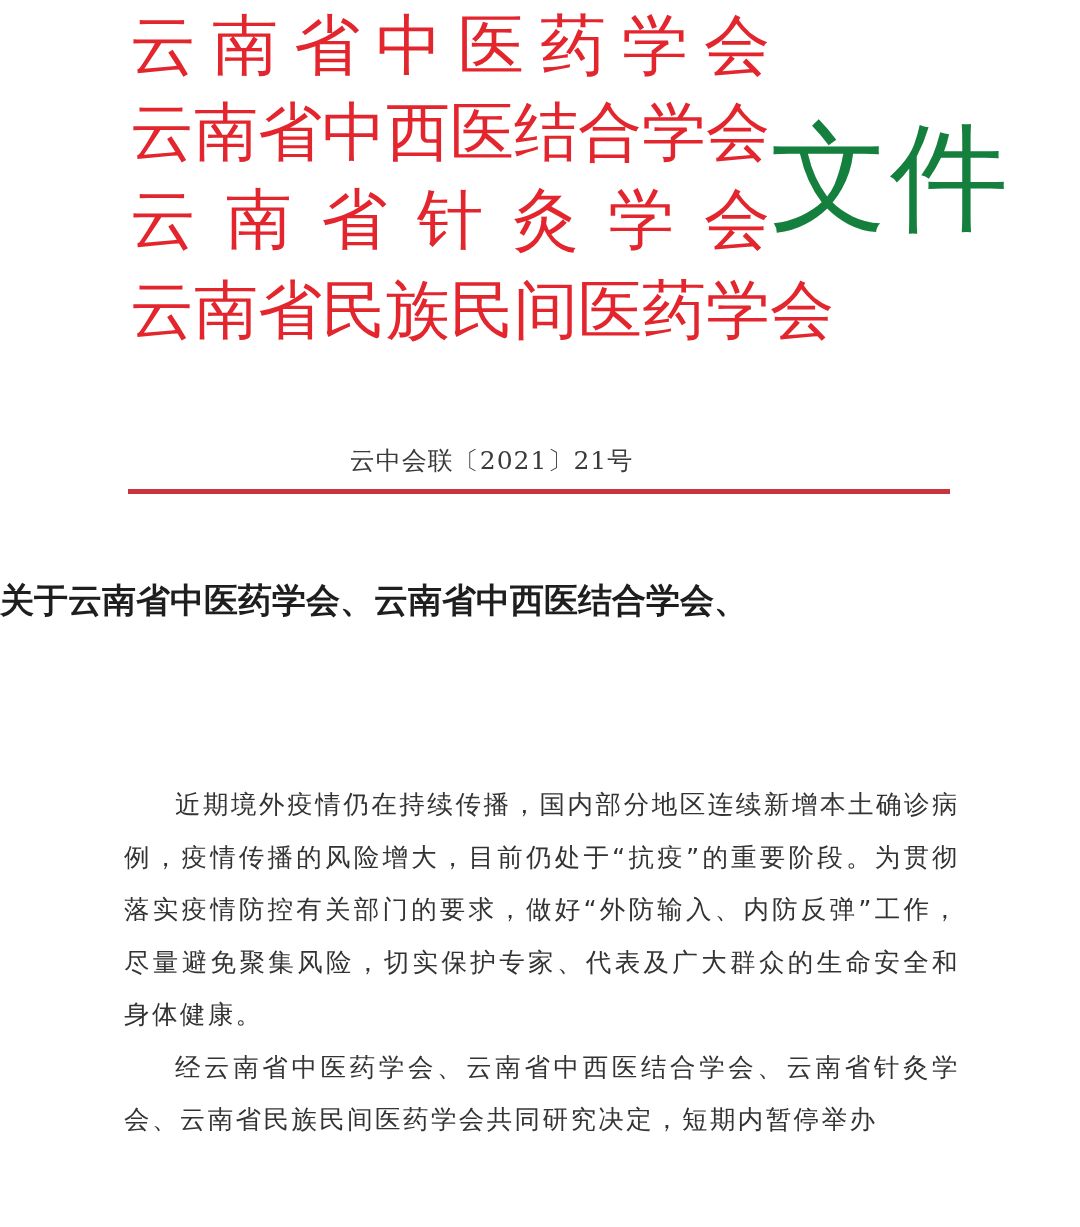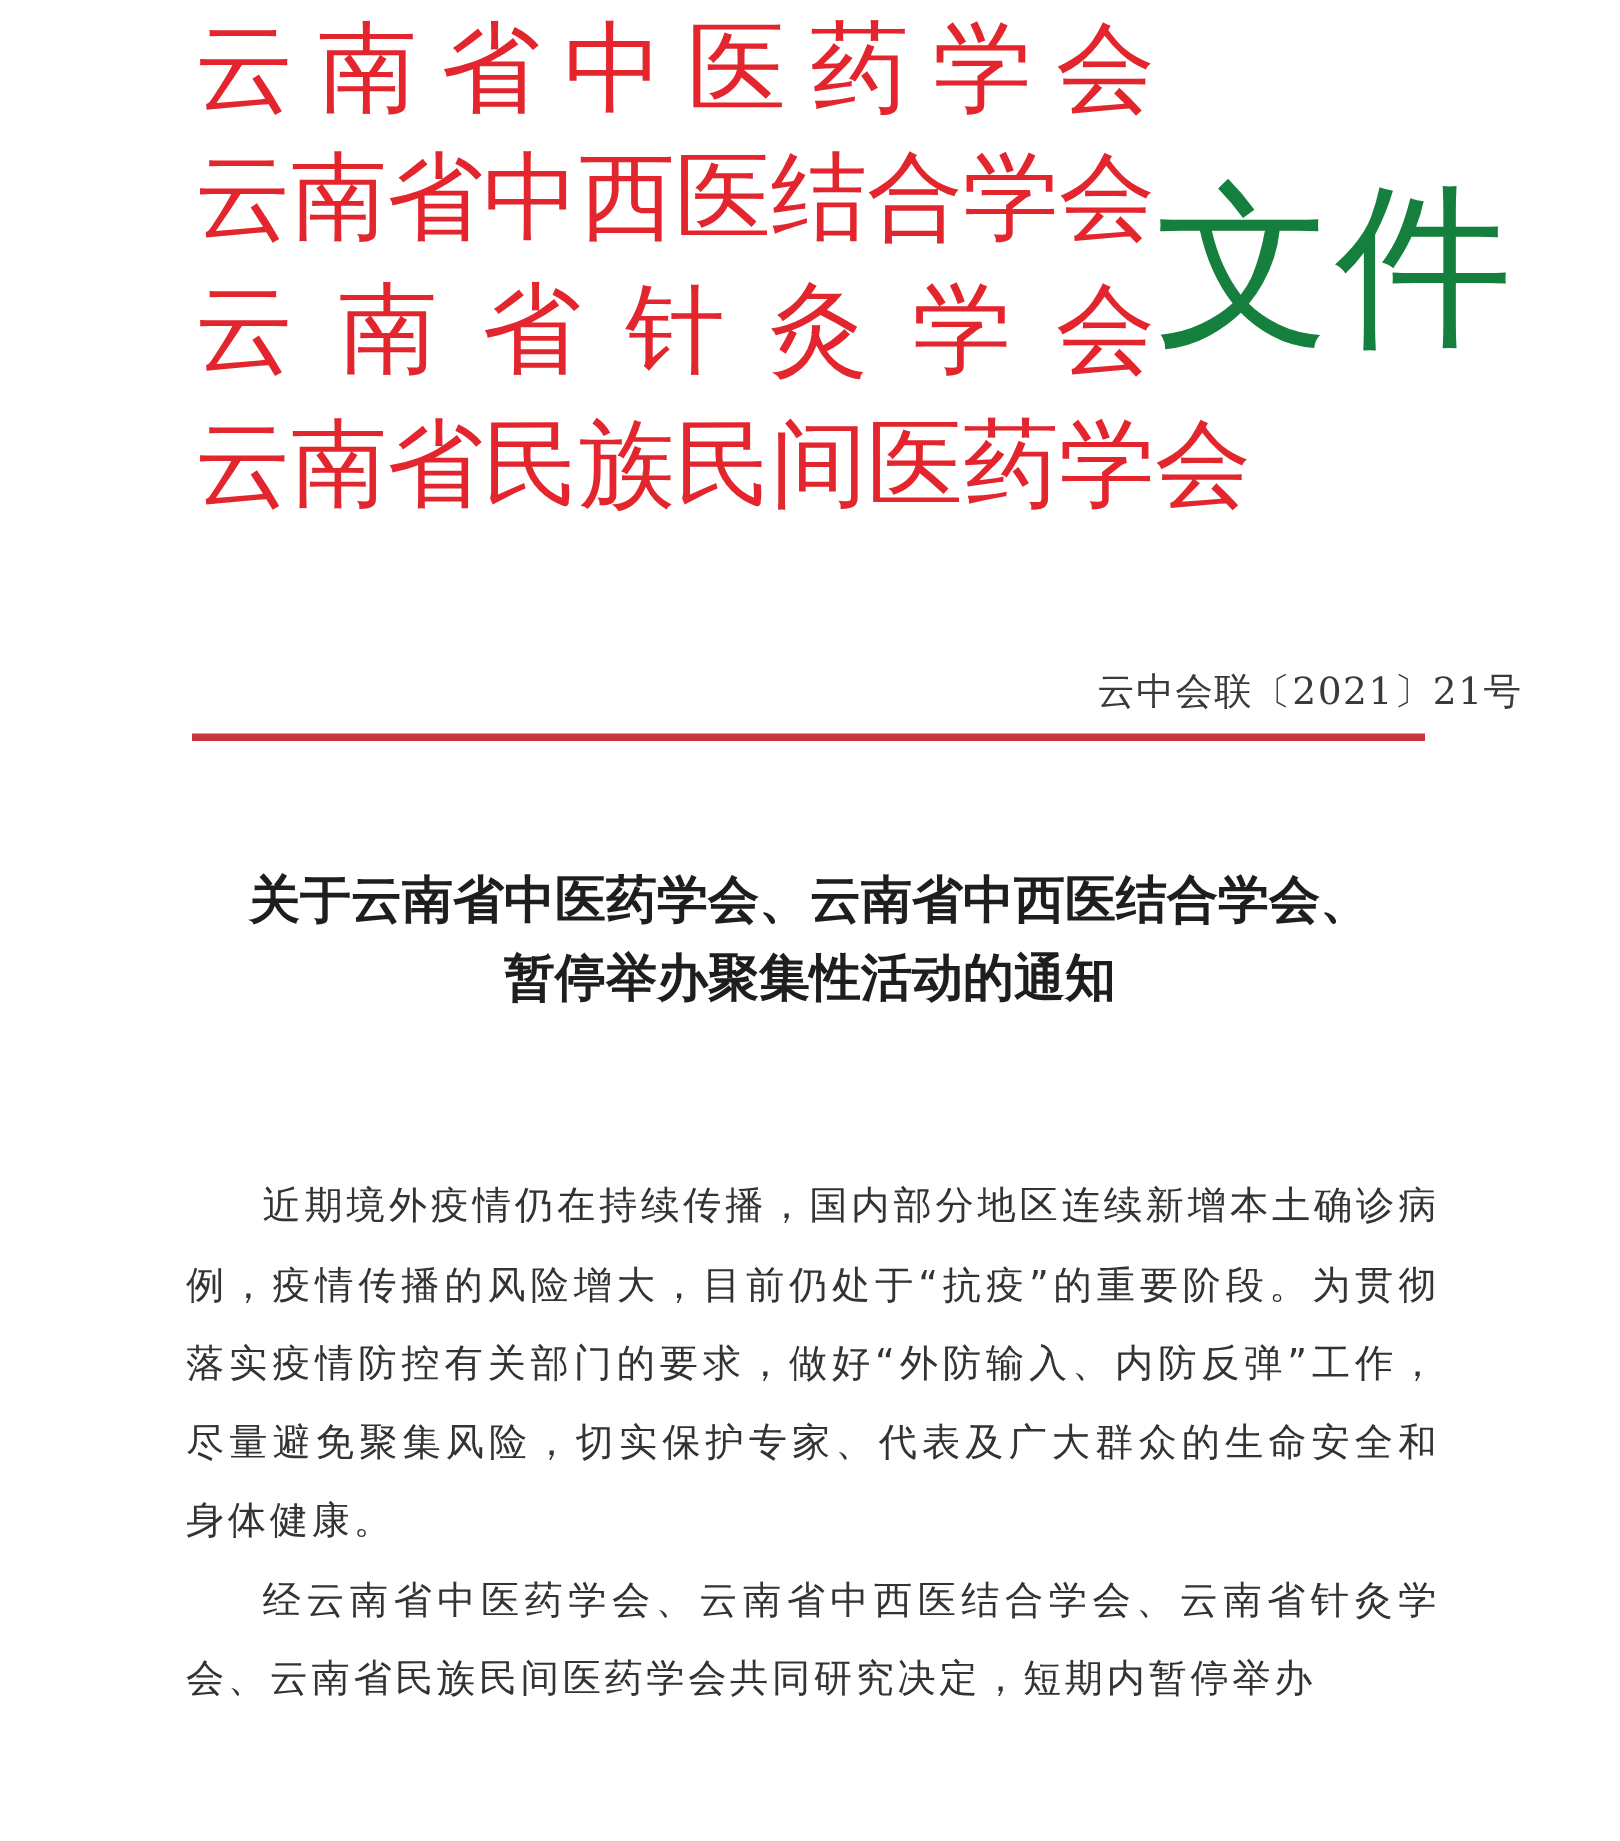--- a/index.html
+++ b/index.html
@@ -19,31 +19,31 @@
     .hdr3 { top: 180px; }
     .hdr4 { top: 270px; }
     .hdr-suffix {
       position: absolute; left: 770px; top: 112px;
       font-family: "DejaVu Serif", "Liberation Serif", serif;
       color: #15803d; font-size: 118px; line-height: 130px; letter-spacing: 2px;
       white-space: nowrap;
     }
 
     .doc-number {
-      position: absolute; left: 0; width: 983px; top: 444px; text-align: right;
+      position: absolute; left: 0; width: 983px; top: 444px; text-align: center;
       font-family: "DejaVu Serif", "Liberation Serif", serif;
-      font-size: 25px; color: #3a3a3a; letter-spacing: 1px; padding-left: 32px;
+      font-size: 25px; color: #3a3a3a; letter-spacing: 1px;
     }
     .red-rule {
       position: absolute; left: 128px; top: 489px; width: 822px; height: 5px;
       background: #c6363c;
     }
 
     .title {
-      position: absolute; left: 0; width: 1080px; top: 574px; text-align: center;
+      position: absolute; left: 0; width: 1080px; top: 574px; 
       font-family: "DejaVu Serif", "Liberation Serif", serif;
       font-weight: bold; font-size: 34px; line-height: 52px; color: #1e1e1e;
     }
     .title div { white-space: nowrap; }
 
     .body {
       position: absolute; left: 124px; top: 778px; width: 836px;
       font-family: "DejaVu Sans", "Liberation Sans", sans-serif;
       font-size: 25.5px; line-height: 52.5px; color: #333333; letter-spacing: 2.4px;
     }
@@ -99,21 +99,20 @@
       <span>学</span>
       <span>会</span>
     </div>
   <div class="hdr-suffix">文件</div>
 
   <div class="doc-number">云中会联〔2021〕21号</div>
   <div class="red-rule"></div>
 
   <div class="title">
     <div>关于云南省中医药学会、云南省中西医结合学会、</div>
-    <div>暂停举办聚集性活动的通知</div>
   </div>
 
   <div class="body">
     <p class="indent">近期境外疫情仍在持续传播，国内部分地区连续新增本土确诊病例，疫情传播的风险增大，目前仍处于“抗疫”的重要阶段。为贯彻落实疫情防控有关部门的要求，做好“外防输入、内防反弹”工作，尽量避免聚集风险，切实保护专家、代表及广大群众的生命安全和身体健康。</p>
     <p class="indent">经云南省中医药学会、云南省中西医结合学会、云南省针灸学会、云南省民族民间医药学会共同研究决定，短期内暂停举办</p>
   </div>
 
 </div>
 
 </body></html>

